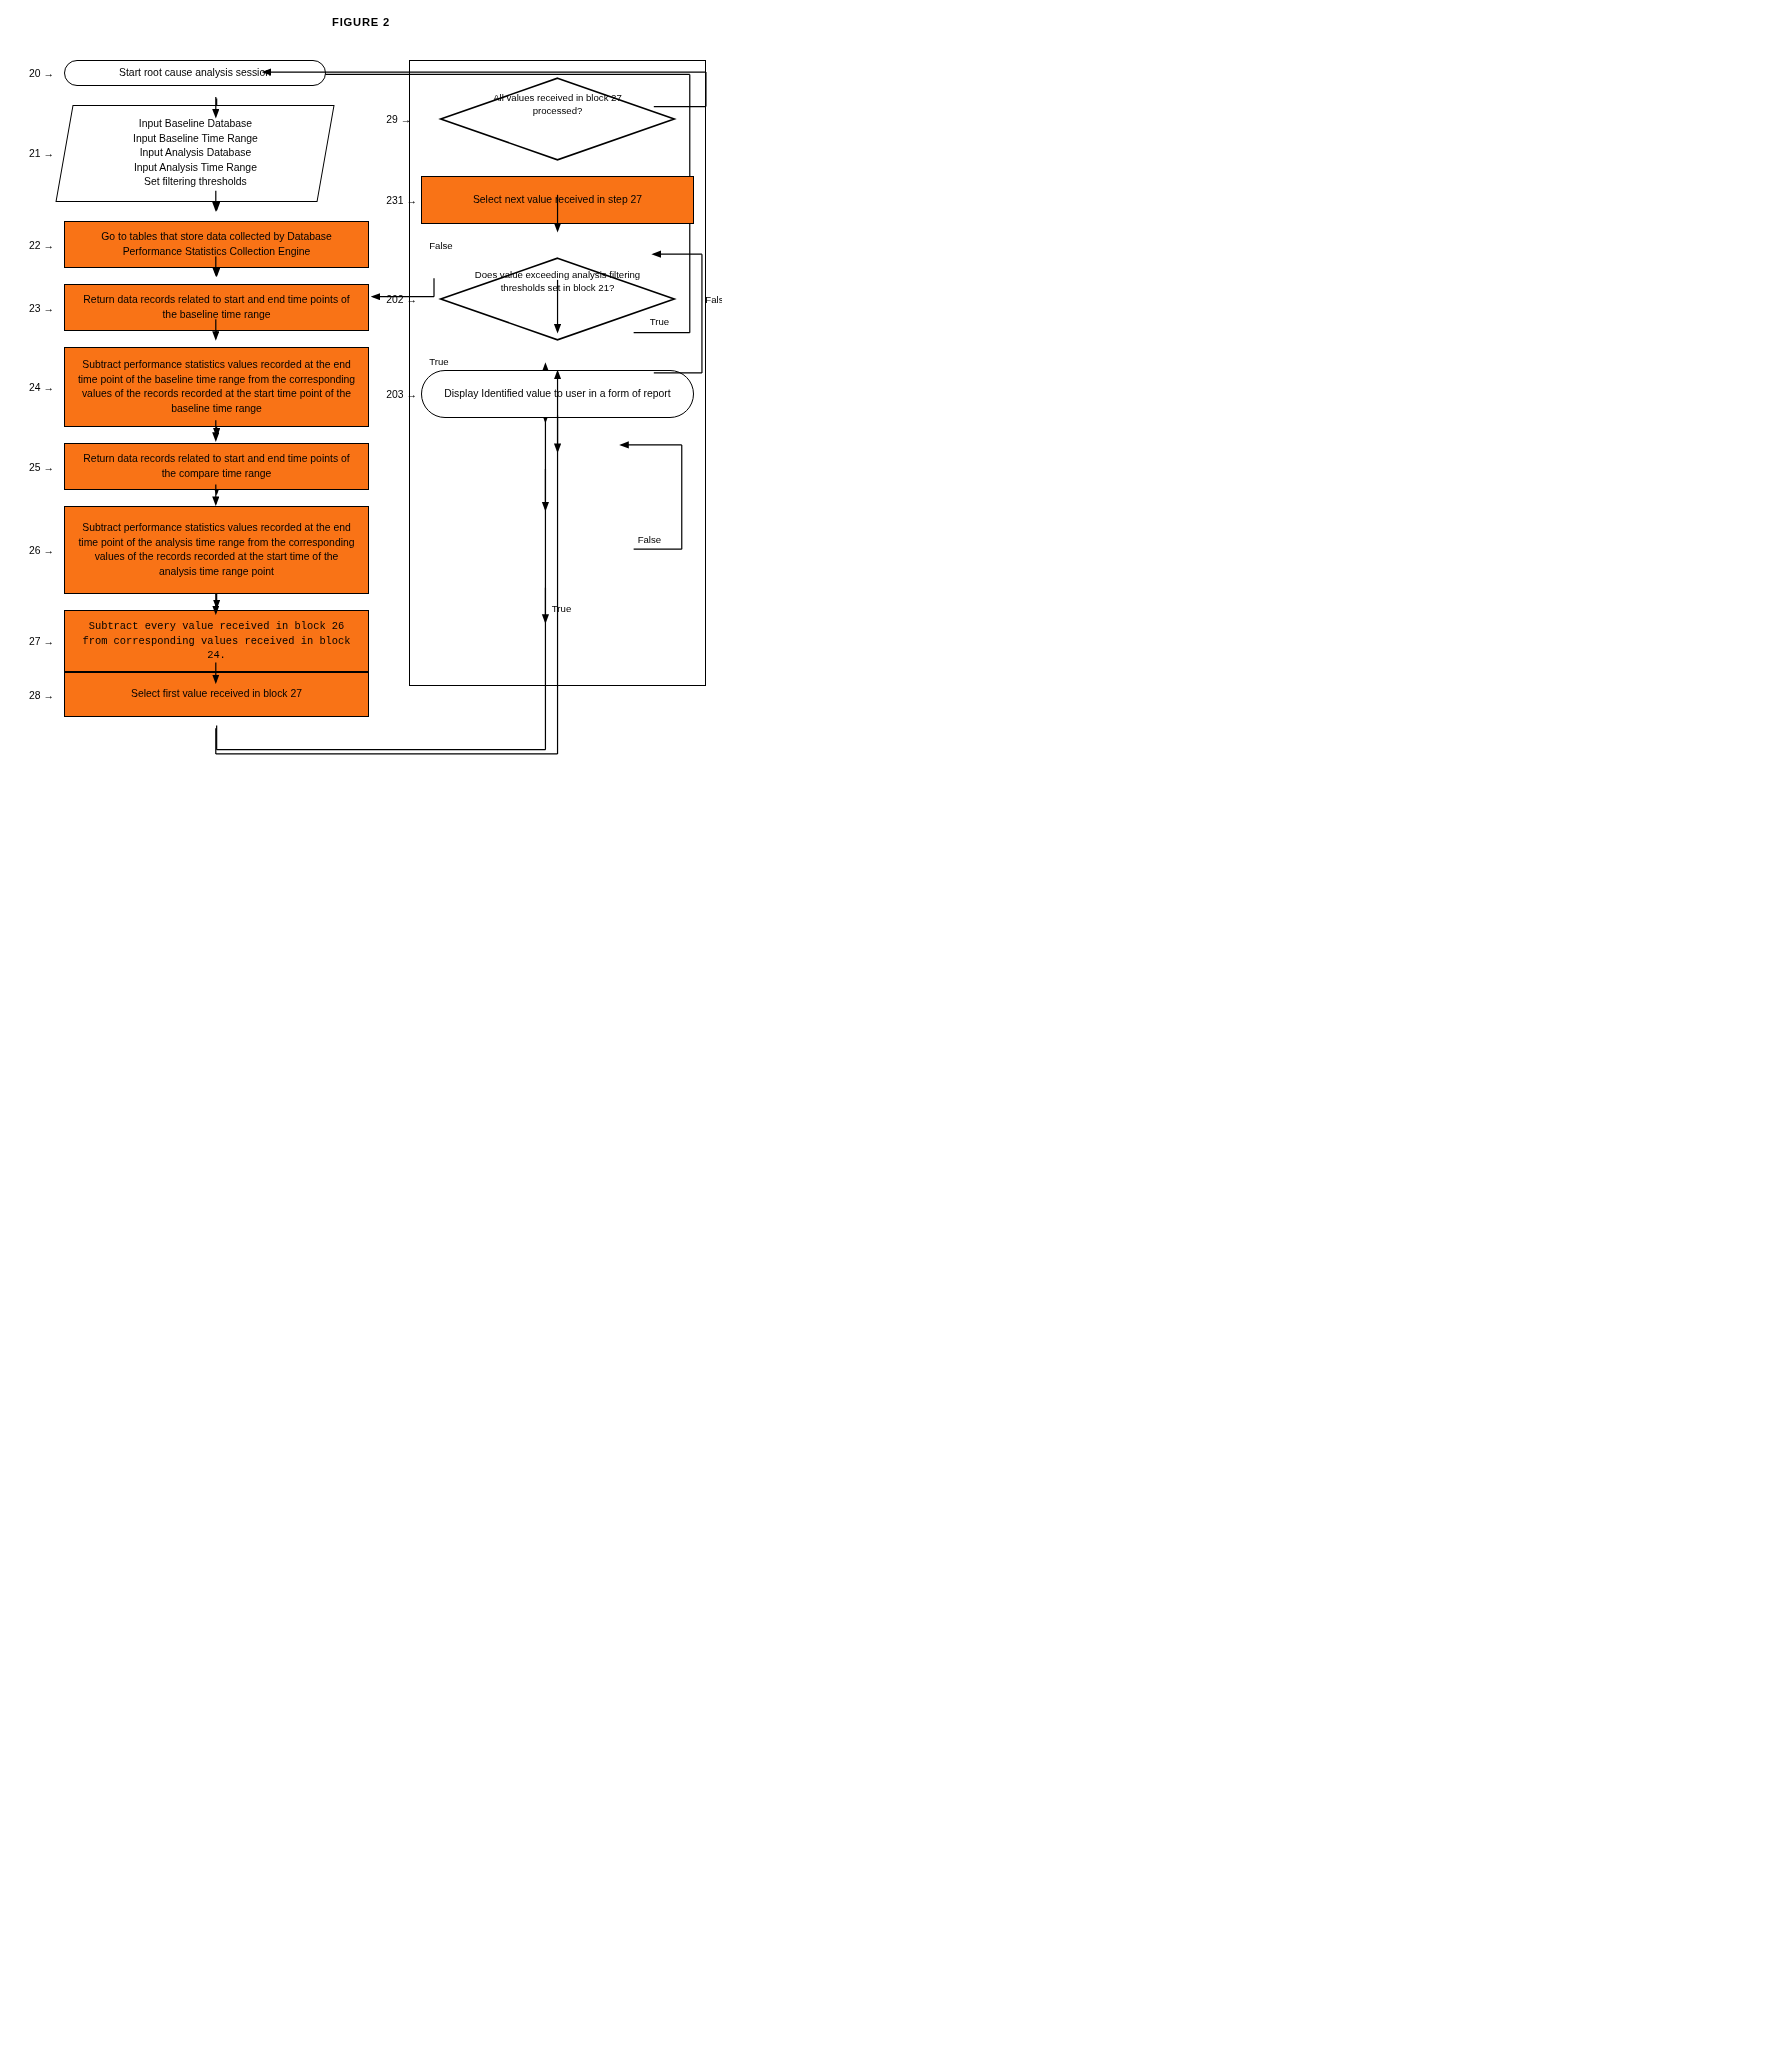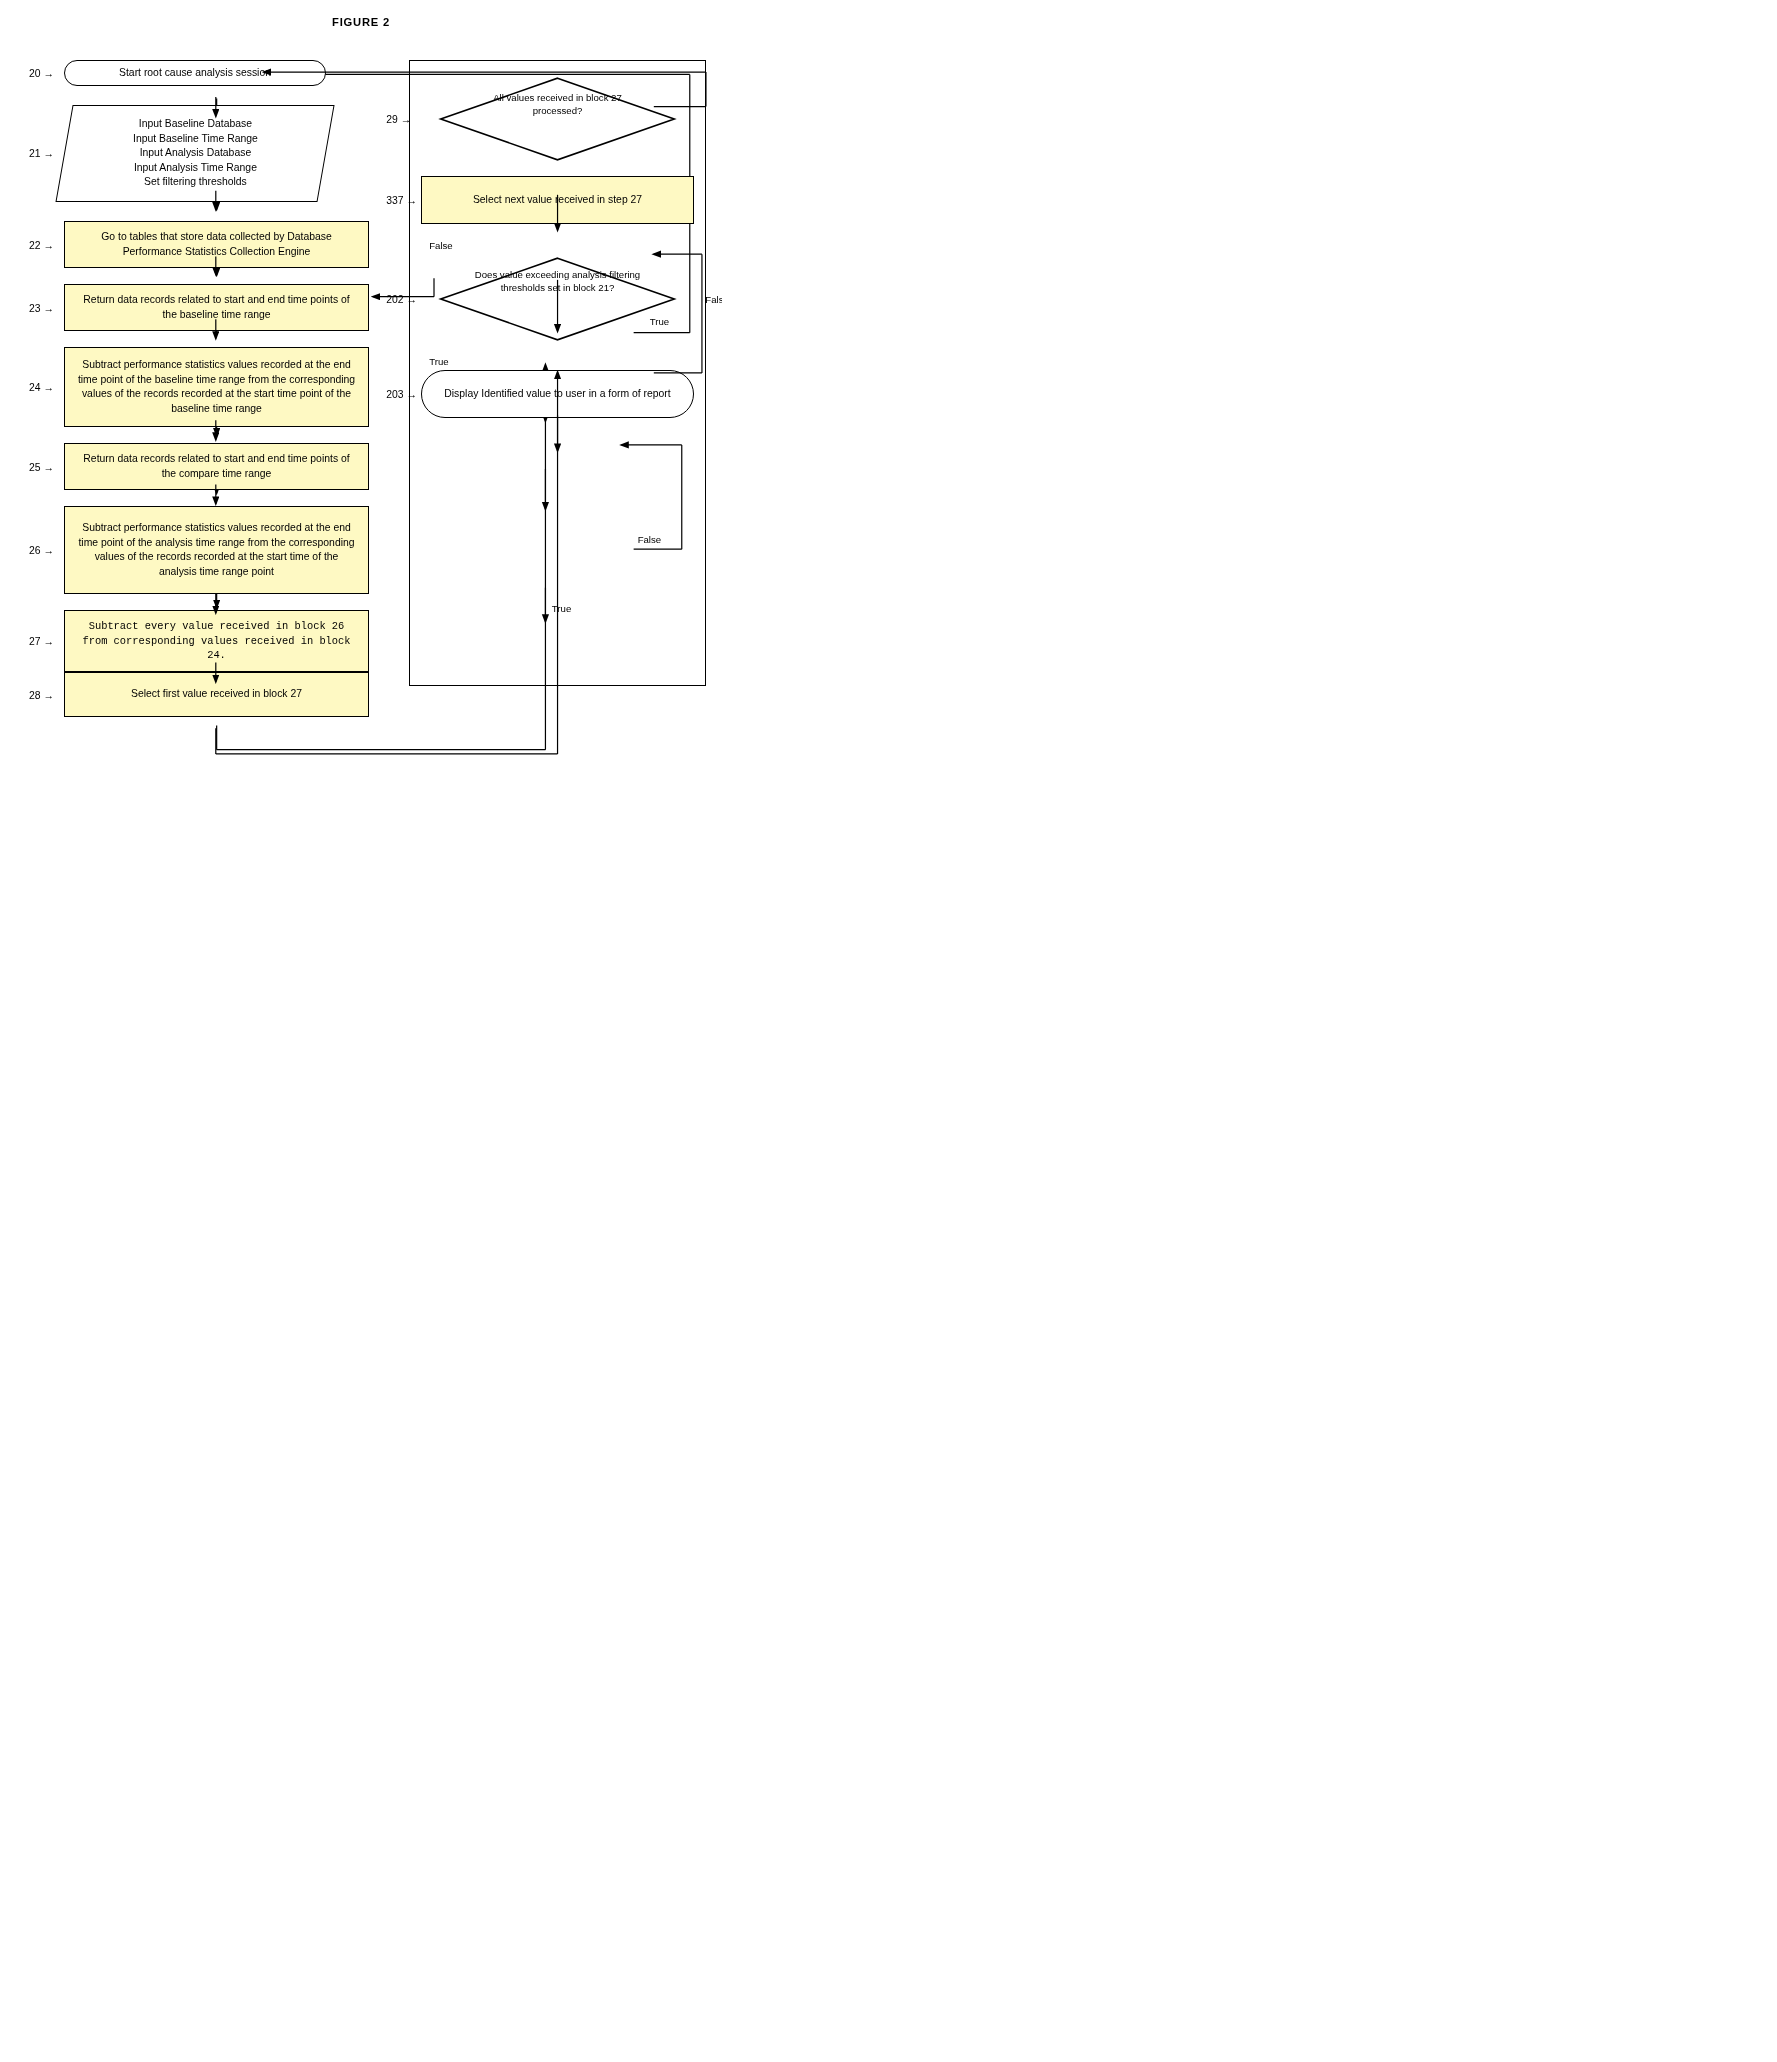--- a/index.html
+++ b/index.html
@@ -49,21 +49,21 @@
       align-items: center;
       justify-content: center;
     }
     .parallelogram-inner {
       transform: skewX(10deg);
       text-align: center;
       line-height: 1.4;
     }
     .rectangle {
       border: 1.6px solid #000;
-      background: #fef9c3;
+      background: #f97316;
       display: flex;
       align-items: center;
       justify-content: center;
       text-align: center;
       padding: 8px 11.2px;
       line-height: 1.4;
     }
     
     .label {
       position: absolute;
@@ -226,21 +226,21 @@
           <foreignObject x="50" y="18" width="200" height="74">
             <div xmlns="http://www.w3.org/1999/xhtml" style="text-align:center; font-size:12px; font-family:Arial; line-height:1.3; padding:4px;">
               <span>All values received in block 27 processed?</span>
             </div>
           </foreignObject>
         </svg>
       </div>
     </div>
 
     <div style="position:relative; margin-bottom:16px; margin-top:3.2px;">
-      <span style="position:absolute; left:-35px; top:50%; transform:translateY(-50%); font-size:10.4px;">337 →</span>
+      <span style="position:absolute; left:-35px; top:50%; transform:translateY(-50%); font-size:10.4px;">231 →</span>
       <div class="rectangle" style="min-height:48px;">
         <span>Select next value received in step 27</span>
       </div>
     </div>
 
     <div style="text-align:left; padding-left:8px; margin-bottom:3.2px; font-size:9.6px;">False</div>
 
     <div style="position:relative; margin-bottom:13px;">
       <span style="position:absolute; left:-35px; top:50%; transform:translateY(-50%); font-size:10.4px;">202 →</span>
       <div style="display:flex; justify-content:center; align-items:center; height:88px; position:relative;">

